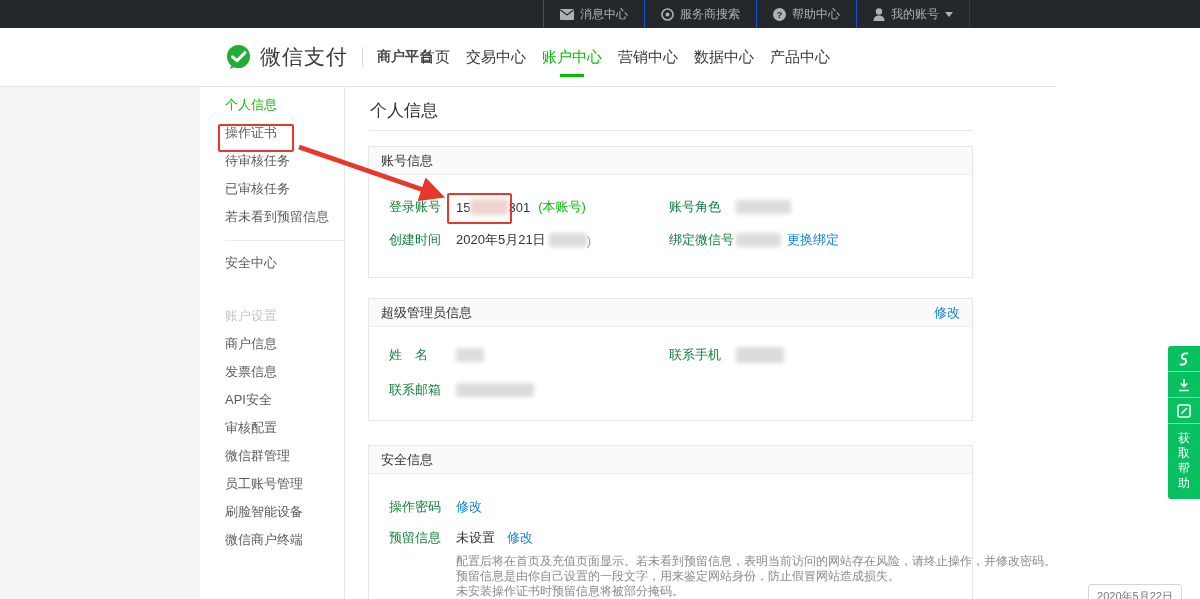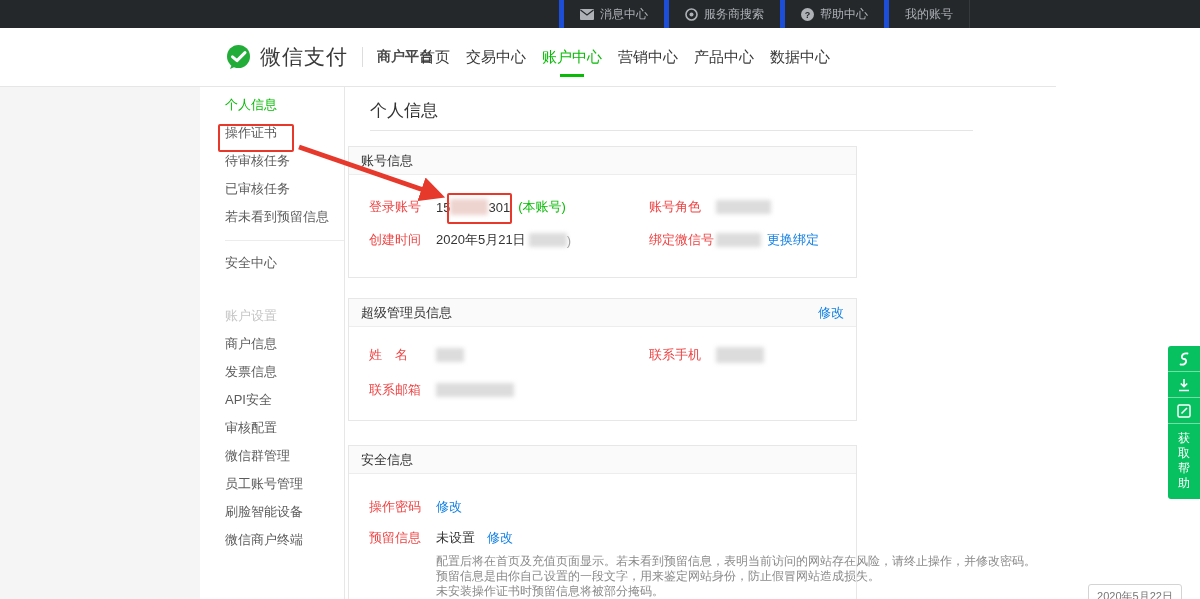--- a/index.html
+++ b/index.html
@@ -10,22 +10,22 @@
     --topbar-bg:#25282b;
     --topbar-fg:#aeb1b6;
   }
   *{margin:0;padding:0;box-sizing:border-box;}
   body{font-family:"Liberation Sans","DejaVu Sans",sans-serif;background:#fff;}
   #page{position:relative;width:1200px;height:599px;overflow:hidden;background:#fff;}
 
   
   .topbar{position:absolute;left:0;top:0;width:1200px;height:28px;background:var(--topbar-bg);}
   .topbar-menu{position:absolute;right:230px;top:0;height:28px;display:flex;align-items:stretch;}
-  .topbar-item{display:flex;align-items:center;gap:6px;padding:0 16px;font-size:12px;color:var(--topbar-fg);border-left:5px solid #1d4ed8;cursor:pointer;}
-  .topbar-item:last-child{border-right:1px solid #35383c;flex-direction:column;}
+  .topbar-item{display:flex;align-items:center;gap:6px;padding:0 16px;font-size:12px;color:var(--topbar-fg);border-left:1px solid #1d4ed8;cursor:pointer;}
+  .topbar-item:last-child{border-right:1px solid #35383c;}
 
   
   .header{position:absolute;left:0;top:28px;width:1056px;height:59px;background:#fff;border-bottom:1px solid #e6e6e6;}
   .brand{position:absolute;left:225px;top:0;height:58px;display:flex;align-items:center;}
   .brand-name{font-size:21px;color:#3a3a3a;margin-left:8px;letter-spacing:1px;}
   .brand-divider{width:1px;height:20px;background:#ddd;margin:0 14px;}
   .brand-portal{font-size:14px;color:#4a4a4a;font-weight:bold;}
   .nav{position:absolute;right:222px;top:0;height:58px;display:flex;gap:8px;}
   .nav-item{position:relative;font-size:15px;color:#383838;line-height:58px;padding:0 4px;cursor:pointer;}
   .nav-item.active{color:var(--green);}
@@ -36,27 +36,27 @@
   .sidebar{position:absolute;left:200px;top:87px;width:145px;height:512px;background:#fff;border-right:1px solid #e7e7e7;}
   .side-h{height:28px;line-height:28px;padding-left:25px;font-size:13px;color:#c6c6c6;}
   .side-item{height:28px;line-height:28px;padding-left:25px;font-size:13px;color:#5c5c5c;cursor:pointer;}
   .side-item.active{color:var(--green);}
   .side-divider{height:1px;background:#ececec;margin:9px 0 8px 25px;}
   .mt5{margin-top:5px;} .mt4{margin-top:4px;} .mt25{margin-top:25px;}
 
   
   .page-title{position:absolute;left:370px;top:99px;font-size:17px;color:#333;}
   .title-rule{position:absolute;left:370px;top:130px;width:603px;height:1px;background:#e5e5e5;}
-  .card{position:absolute;left:348px;width:509px;background:#fff;border:1px solid #e7e7e7;}
+  .card{position:absolute;left:368px;width:605px;background:#fff;border:1px solid #e7e7e7;}
   .card-h{height:28px;line-height:27px;background:#fafafa;border-bottom:1px solid #ededed;padding:0 12px;font-size:13px;color:#333;display:flex;justify-content:space-between;}
   .card1{top:146px;height:132px;}
   .card2{top:298px;height:123px;}
   .card3{top:445px;height:200px;}
   .row{position:absolute;height:16px;font-size:13px;white-space:nowrap;display:flex;align-items:center;}
-  .lbl{color:#ef4444;}
+  .lbl{color:#15803d;}
   .val{color:#333;}
   .link{color:var(--blue);cursor:pointer;}
   .green-note{color:var(--green);}
   .blur{display:inline-block;vertical-align:middle;border-radius:1px;filter:blur(2px);background:#dcdcdc;}
   .blur.pink{background:#eed4cf;}
   .desc{position:absolute;left:87px;top:108px;font-size:12px;line-height:15px;color:#8a8a8a;white-space:nowrap;}
 
   
   .fl-toolbar{position:absolute;left:1168px;top:346px;width:32px;background:var(--toolbar-green);border-radius:3px 0 0 3px;overflow:hidden;}
   .fl-btn{height:26px;display:flex;align-items:center;justify-content:center;border-bottom:1px solid rgba(255,255,255,.45);cursor:pointer;}
@@ -121,22 +121,22 @@
       </svg>
       <span class="brand-name">微信支付</span>
       <span class="brand-divider"></span>
       <span class="brand-portal">商户平台</span>
     </div>
     <div class="nav">
       <div class="nav-item">首页</div>
       <div class="nav-item">交易中心</div>
       <div class="nav-item active">账户中心</div>
       <div class="nav-item">营销中心</div>
+      <div class="nav-item">数据中心</div>
       <div class="nav-item">产品中心</div>
-      <div class="nav-item">数据中心</div>
     </div>
   </div>
 
   <div class="left-gray"></div>
   <div class="sidebar">
     <div class="side-item active mt4">个人信息</div>
     <div class="side-item">操作证书</div>
     <div class="side-item">待审核任务</div>
     <div class="side-item">已审核任务</div>
     <div class="side-item">若未看到预留信息</div>

